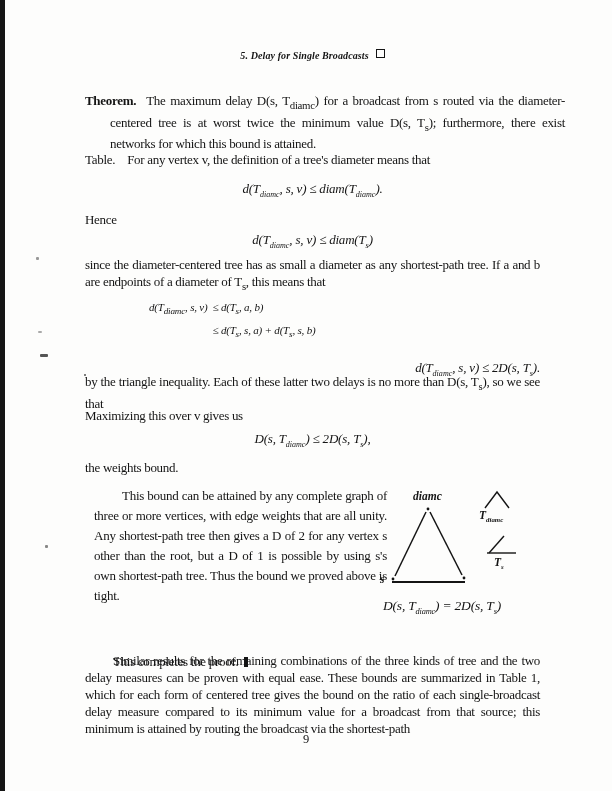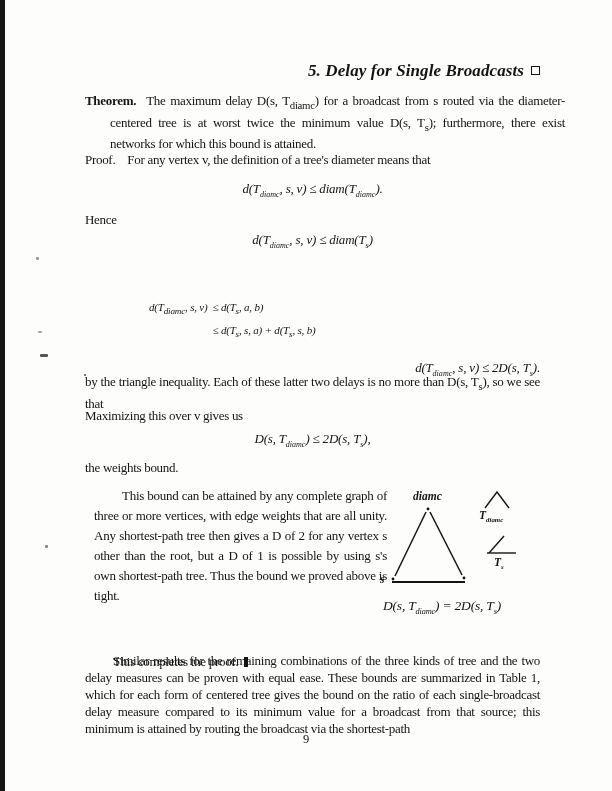--- a/index.html
+++ b/index.html
@@ -13,22 +13,22 @@
   .page{
     position:relative;width:612px;height:791px;
     background:#fdfdfc;
   }
   .scan-edge{
     position:absolute;left:0;top:0;width:5px;height:791px;
     background:#151515;
   }
   .speck{position:absolute;background:#555;border-radius:1px;}
   .hdr{
-    position:absolute;left:85px;top:61px;width:455px;
-    text-align:right;font-size:17px;font-style:italic;font-weight:bold;
+    position:absolute;left:85px;top:49px;width:455px;
+    text-align:center;font-size:10px;font-style:italic;font-weight:bold;
     letter-spacing:0.1px;
   }
   .hdr-box{
     display:inline-block;width:7px;height:7px;border:1.2px solid #141414;
     margin-left:7px;vertical-align:1px;
   }
   .body-text{
     font-size:13px;line-height:17px;letter-spacing:-0.3px;
     text-align:justify;
   }
@@ -77,29 +77,30 @@
 
   <div class="hdr">
     <span>5. Delay for Single Broadcasts</span><span class="hdr-box"></span>
   </div>
 
   <div class="blk body-text hang" style="top:92px;">
     <span class="lead-label">Theorem.</span><span class="math-inline">The maximum delay D(s, T<sub>diamc</sub>) for a broadcast from s routed via the diameter-centered tree is at worst twice the minimum value D(s, T<sub>s</sub>); furthermore, there exist networks for which this bound is attained.</span>
   </div>
 
   <div class="blk body-text" style="top:151px;text-align:left;">
-    <span class="lead-label-roman">Proof.</span><span>For any vertex v, the definition of a tree's diameter means that</span>
+    <span class="lead-label-roman">Table.</span><span>For any vertex v, the definition of a tree's diameter means that</span>
   </div>
 
   <div class="eq" style="top:181px;">d(T<sub>diamc</sub>, s, v) ≤ diam(T<sub>diamc</sub>).</div>
 
   <div class="blk body-text" style="top:211px;text-align:left;">Hence</div>
 
   <div class="eq" style="top:232px;">d(T<sub>diamc</sub>, s, v) ≤ diam(T<sub>s</sub>)</div>
 
+  <div class="blk body-text" style="top:256px;">since the diameter-centered tree has as small a diameter as any shortest-path tree. If a and b are endpoints of a diameter of T<sub>s</sub>, this means that</div>
 
   <div class="blk" style="top:298px;">
     <table class="eq-table">
       <tbody>
           <tr>
         <td>d(T<sub>diamc</sub>, s, v)</td>
         <td>≤ d(T<sub>s</sub>, a, b)</td>
       </tr>
       <tr>
         <td></td>

